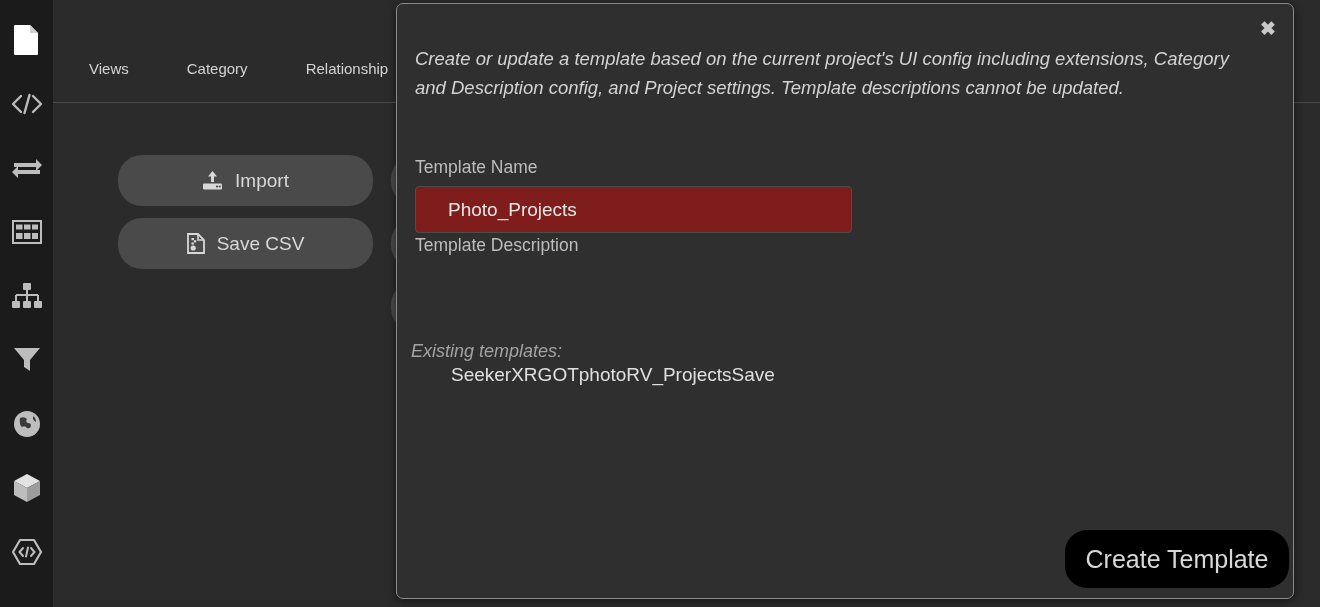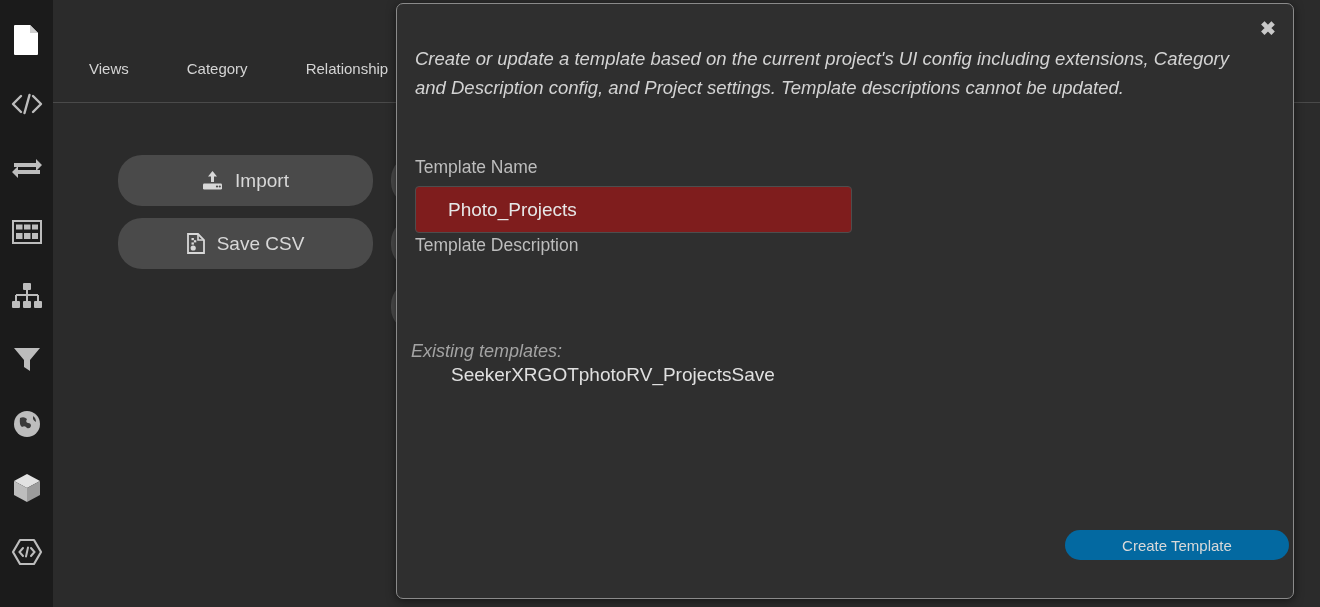--- a/index.html
+++ b/index.html
@@ -176,28 +176,28 @@
   }
   .existing-item {
     color: #e0e0e0;
     font-size: 19px;
     line-height: 30px;
   }
 
   .create-btn {
     position: absolute;
     left: 668px; top: 526px;
-    width: 224px; height: 30px;
-    background: #0369a1;
+    width: 224px; height: 58px;
+    background: #000000;
     border-radius: 22px;
     display: flex;
     align-items: center;
     justify-content: center;
     color: #d9d9d9;
-    font-size: 15px;
+    font-size: 25px;
     cursor: pointer;
   }
 </style>
 </head>
 <body>
 
 <div id="app">
 
   <div class="graph-canvas">
     <div class="graph-edge" style="left:6px; top:120px; width:60px; transform:rotate(38deg);"></div>

